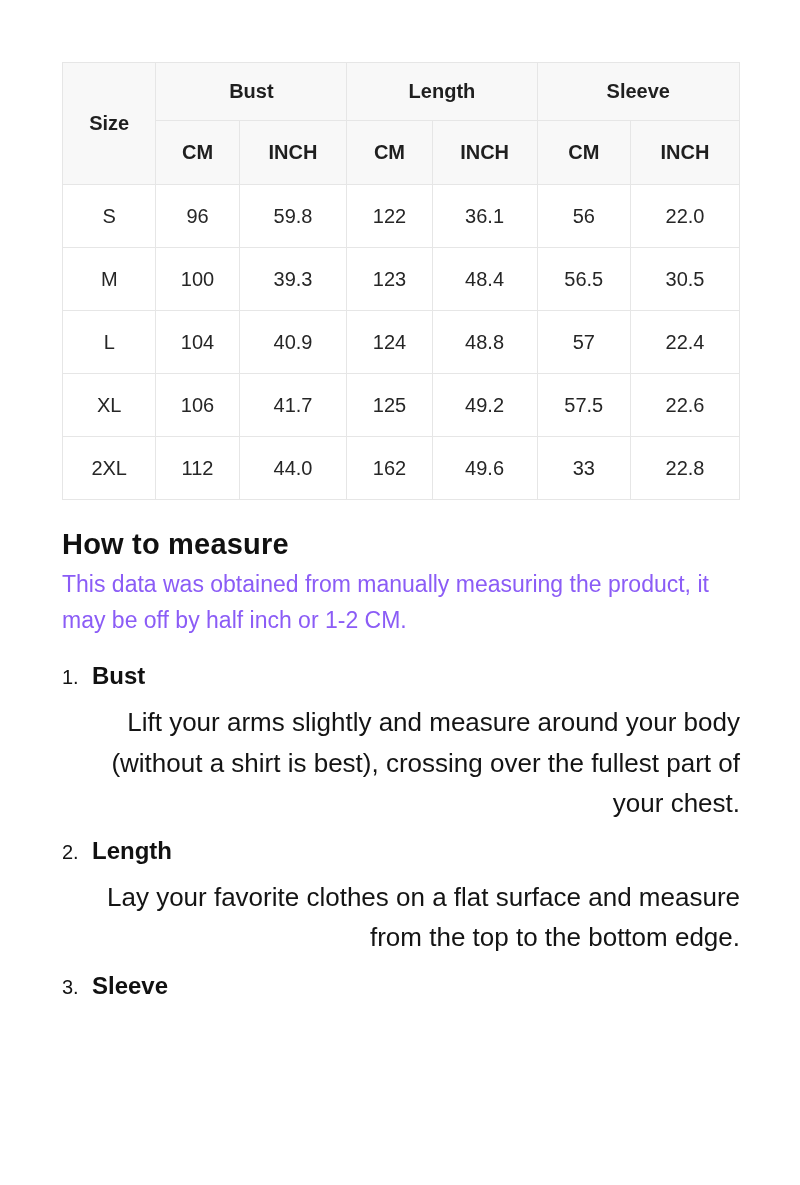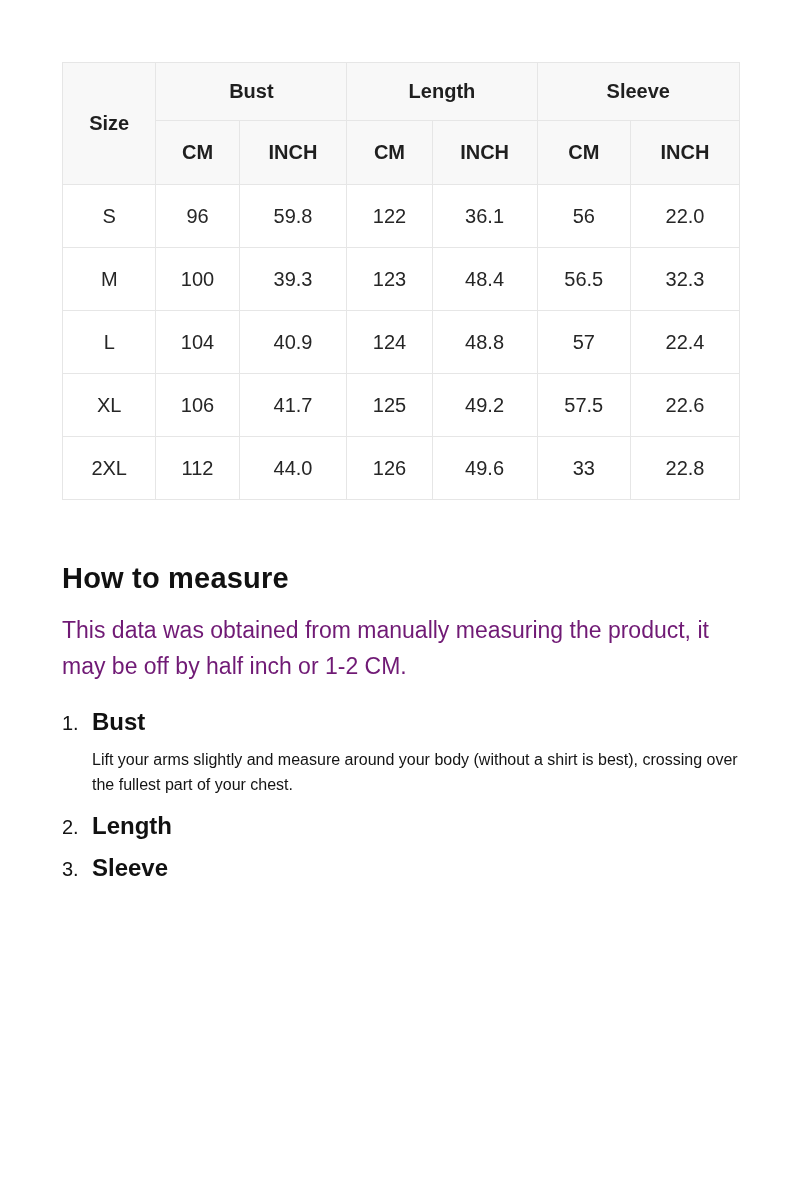--- a/index.html
+++ b/index.html
@@ -39,31 +39,31 @@
   th.corner-head { font-size: 20px; }
   table.size-chart tbody td,
   table.size-chart tbody th {
     height: 63px;
     background: #ffffff;
     font-weight: 400;
   }
 
   
   h2.htm-heading {
-    margin-top: 62px;
+    margin-top: 28px;
     font-size: 29px;
     font-weight: 700;
     color: #111111;
     letter-spacing: 0.2px;
   }
   p.htm-intro {
-    margin-top: 18px;
+    margin-top: 6px;
     font-size: 23px;
     line-height: 1.55;
-    color: #701a75;
+    color: #8b5cf6;
   }
   ol.htm-steps {
     margin-top: 24px;
     list-style: none;
   }
   ol.htm-steps li {
     display: flex;
     margin-bottom: 14px;
   }
   .step-marker {
@@ -73,23 +73,24 @@
     padding-top: 4px;
   }
   .step-body { flex: 1; }
   .step-title {
     font-size: 24px;
     font-weight: 700;
     color: #111111;
   }
   .step-desc {
     margin-top: 12px;
-    font-size: 16px;
+    font-size: 26px;
     line-height: 1.55;
     color: #141414;
+    text-align: right;
   }
 </style>
 </head>
 <body>
 
 <div class="page">
 
   <table class="size-chart">
     <colgroup>
       <col style="width:13.8%">
@@ -126,21 +127,21 @@
         <td>56</td>
         <td>22.0</td>
       </tr>
       <tr>
         <td>M</td>
         <td>100</td>
         <td>39.3</td>
         <td>123</td>
         <td>48.4</td>
         <td>56.5</td>
-        <td>32.3</td>
+        <td>30.5</td>
       </tr>
       <tr>
         <td>L</td>
         <td>104</td>
         <td>40.9</td>
         <td>124</td>
         <td>48.8</td>
         <td>57</td>
         <td>22.4</td>
       </tr>
@@ -150,21 +151,21 @@
         <td>41.7</td>
         <td>125</td>
         <td>49.2</td>
         <td>57.5</td>
         <td>22.6</td>
       </tr>
       <tr>
         <td>2XL</td>
         <td>112</td>
         <td>44.0</td>
-        <td>126</td>
+        <td>162</td>
         <td>49.6</td>
         <td>33</td>
         <td>22.8</td>
       </tr>
     </tbody>
   </table>
 
   <h2 class="htm-heading">How to measure</h2>
 
   <p class="htm-intro">This data was obtained from manually measuring the product, it may be off by half inch or 1-2 CM.</p>
@@ -174,20 +175,21 @@
       <span class="step-marker">1.</span>
       <div class="step-body">
         <div class="step-title">Bust</div>
         <div class="step-desc">Lift your arms slightly and measure around your body (without a shirt is best), crossing over the fullest part of your chest.</div>
       </div>
     </li>
     <li>
       <span class="step-marker">2.</span>
       <div class="step-body">
         <div class="step-title">Length</div>
+        <div class="step-desc">Lay your favorite clothes on a flat surface and measure from the top to the bottom edge.</div>
       </div>
     </li>
     <li>
       <span class="step-marker">3.</span>
       <div class="step-body">
         <div class="step-title">Sleeve</div>
       </div>
     </li>
   </ol>
 

